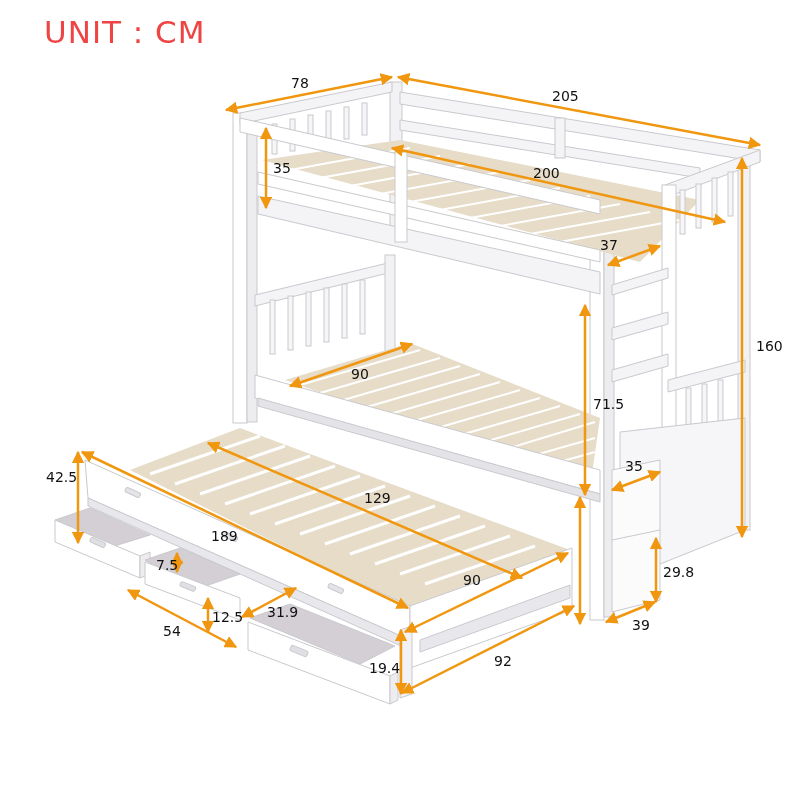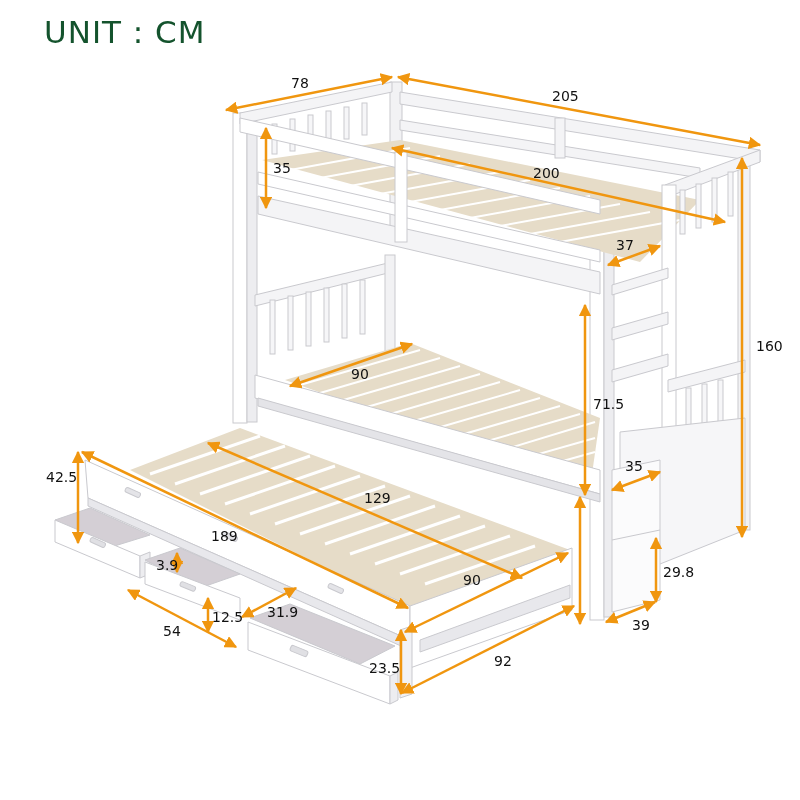--- a/index.html
+++ b/index.html
@@ -1,17 +1,17 @@
 <!DOCTYPE html>
 <html><head>
 <meta charset="utf-8">
 <style>
   html, body { margin: 0; padding: 0; background: #ffffff; }
   body { width: 800px; height: 800px; position: relative; overflow: hidden; font-family: "DejaVu Sans", sans-serif; }
-  .title { position: absolute; left: 44px; top: 14px; font-size: 31px; letter-spacing: 1px; color: #14532d; font-family: "DejaVu Sans", sans-serif; font-weight: 400; }
+  .title { position: absolute; left: 44px; top: 14px; font-size: 31px; letter-spacing: 1px; color: #ef4444; font-family: "DejaVu Sans", sans-serif; font-weight: 400; }
   svg.scene { position: absolute; left: 0; top: 0; }
   .lbl { position: absolute; font-size: 14px; color: #111; font-family: "DejaVu Sans", sans-serif; white-space: nowrap; line-height: 1; }
 </style>
 </head>
 <body>
 
 <div class="title">UNIT : CM</div>
 
 <svg class="scene" width="800" height="800" viewBox="0 0 800 800" xmlns="http://www.w3.org/2000/svg">
   <defs>
@@ -187,30 +187,30 @@
     <line x1="580" y1="497" x2="580" y2="624"></line>
     <line x1="656" y1="538" x2="656" y2="602"></line>
     <line x1="606" y1="622" x2="655" y2="602"></line>
   </g>
 </svg>
 
 <div class="lbl" style="left:291px;top:76px;">78</div>
 <div class="lbl" style="left:552px;top:89px;">205</div>
 <div class="lbl" style="left:273px;top:161px;">35</div>
 <div class="lbl" style="left:533px;top:166px;">200</div>
-<div class="lbl" style="left:616px;top:238px;">37</div>
+<div class="lbl" style="left:600px;top:238px;">37</div>
 <div class="lbl" style="left:756px;top:339px;">160</div>
 <div class="lbl" style="left:351px;top:367px;">90</div>
 <div class="lbl" style="left:593px;top:397px;">71.5</div>
 <div class="lbl" style="left:625px;top:459px;">35</div>
 <div class="lbl" style="left:46px;top:470px;">42.5</div>
 <div class="lbl" style="left:211px;top:529px;">189</div>
 <div class="lbl" style="left:364px;top:491px;">129</div>
-<div class="lbl" style="left:156px;top:558px;">3.9</div>
+<div class="lbl" style="left:156px;top:558px;">7.5</div>
 <div class="lbl" style="left:163px;top:624px;">54</div>
 <div class="lbl" style="left:212px;top:610px;">12.5</div>
 <div class="lbl" style="left:267px;top:605px;">31.9</div>
 <div class="lbl" style="left:463px;top:573px;">90</div>
 <div class="lbl" style="left:494px;top:654px;">92</div>
-<div class="lbl" style="left:369px;top:661px;">23.5</div>
+<div class="lbl" style="left:369px;top:661px;">19.4</div>
 <div class="lbl" style="left:591px;top:556px;"></div>
 <div class="lbl" style="left:663px;top:565px;">29.8</div>
 <div class="lbl" style="left:632px;top:618px;">39</div>
 
 </body></html>

